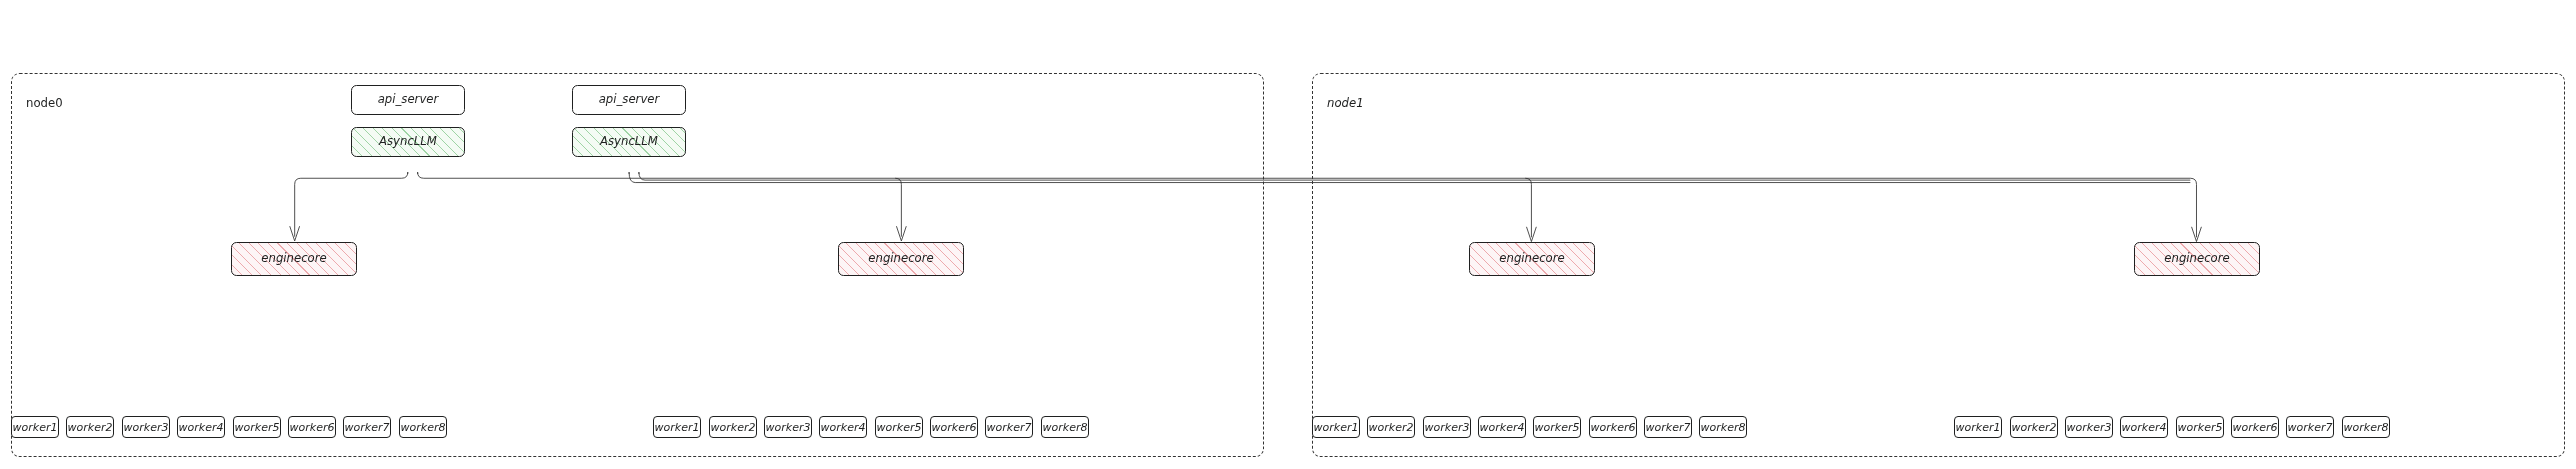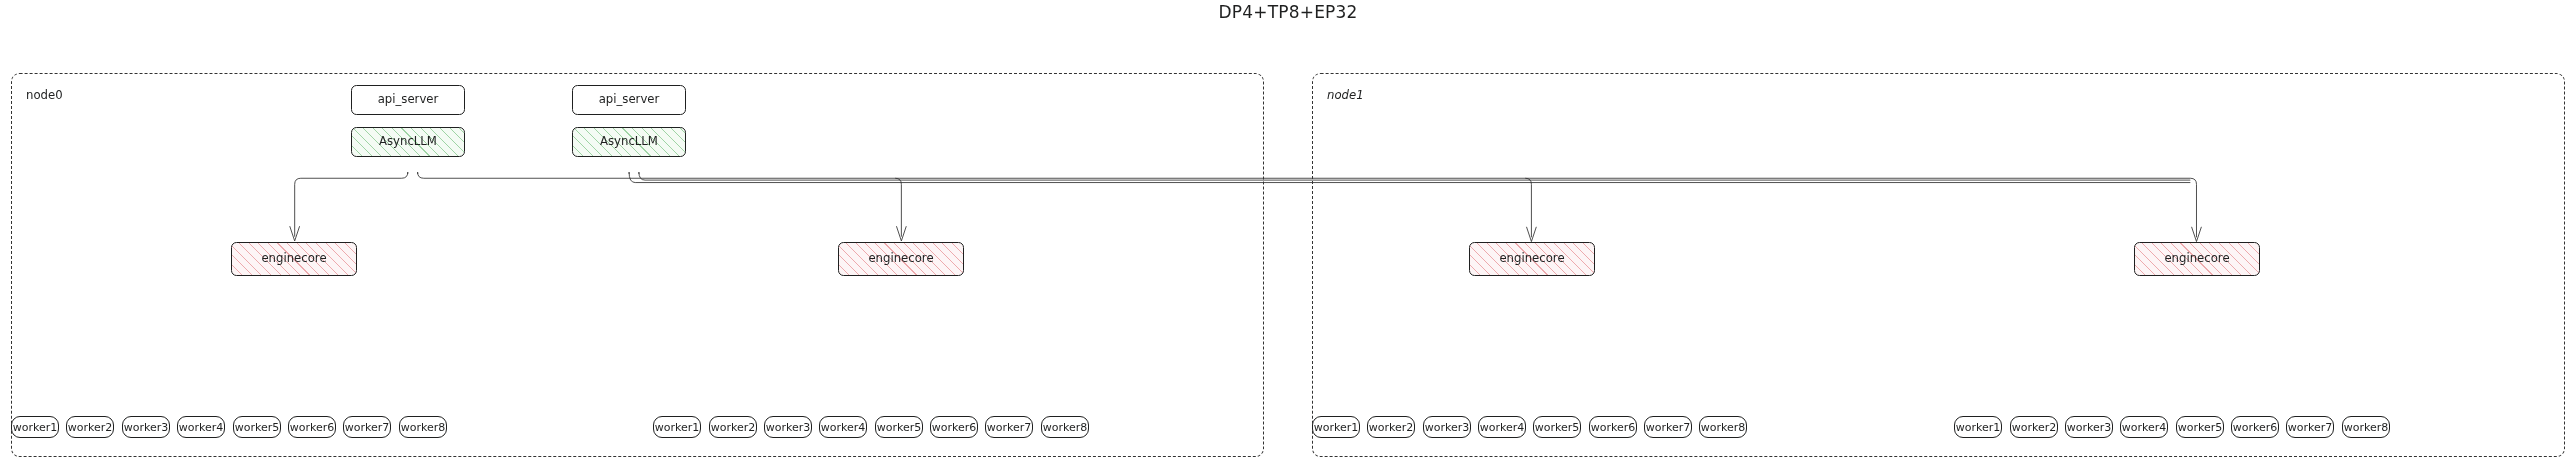--- a/index.html
+++ b/index.html
@@ -30,40 +30,42 @@
     border-radius:8.6px;
     background:transparent;
     box-sizing:border-box;
   }
   .cluster-label{
     position:absolute;
     font-size:11.7px;
     line-height:13.5px;
     color:#1f2020;
     white-space:nowrap;
+    margin-top:8px;
   }
 
   
   .nodebox{
     position:absolute;
     box-sizing:border-box;
     border:1px solid #1f2020;
     border-radius:5.5px;
     background:#ffffff;
     display:flex;
     align-items:center;
     justify-content:center;
     font-size:11.7px;
     line-height:1;
     color:#1f2020;
     white-space:nowrap;
+    font-style:italic;
   }
   .nodebox.small{
     font-size:11px;
-    border-radius:9px;
+    border-radius:4px;
     border-width:0.9px;
     text-align:center;
   }
 
   
   .hatch-green{
     background-color:#f4fbf4;
     background-image:repeating-linear-gradient(
         45deg,
         rgba(90,180,100,0.55) 0px,
@@ -85,21 +87,20 @@
   
   #edges{position:absolute;left:0;top:0;width:2576px;height:469px;overflow:visible;pointer-events:none;}
   .edge{fill:none;stroke:#333333;stroke-width:1.4px;}
   .edge-head{fill:none;stroke:#333333;stroke-width:1.4px;}
 </style>
 </head>
 <body>
 
 <div id="stage">
 
-  <div class="title">DP4+TP8+EP32</div>
 
   <div class="cluster" style="left:11px;top:73px;width:1253px;height:384px;"></div>
   <div class="cluster-label" style="left:26px;top:89px;">node0</div>
 
   <div class="cluster" style="left:1312px;top:73px;width:1253px;height:384px;"></div>
   <div class="cluster-label" style="left:1327px;top:89px;font-style:italic;">node1</div>
 
   <svg id="edges" viewBox="0 0 4188 763">
 
     <path class="edge" d="M 660 283 L 660 283"></path>

